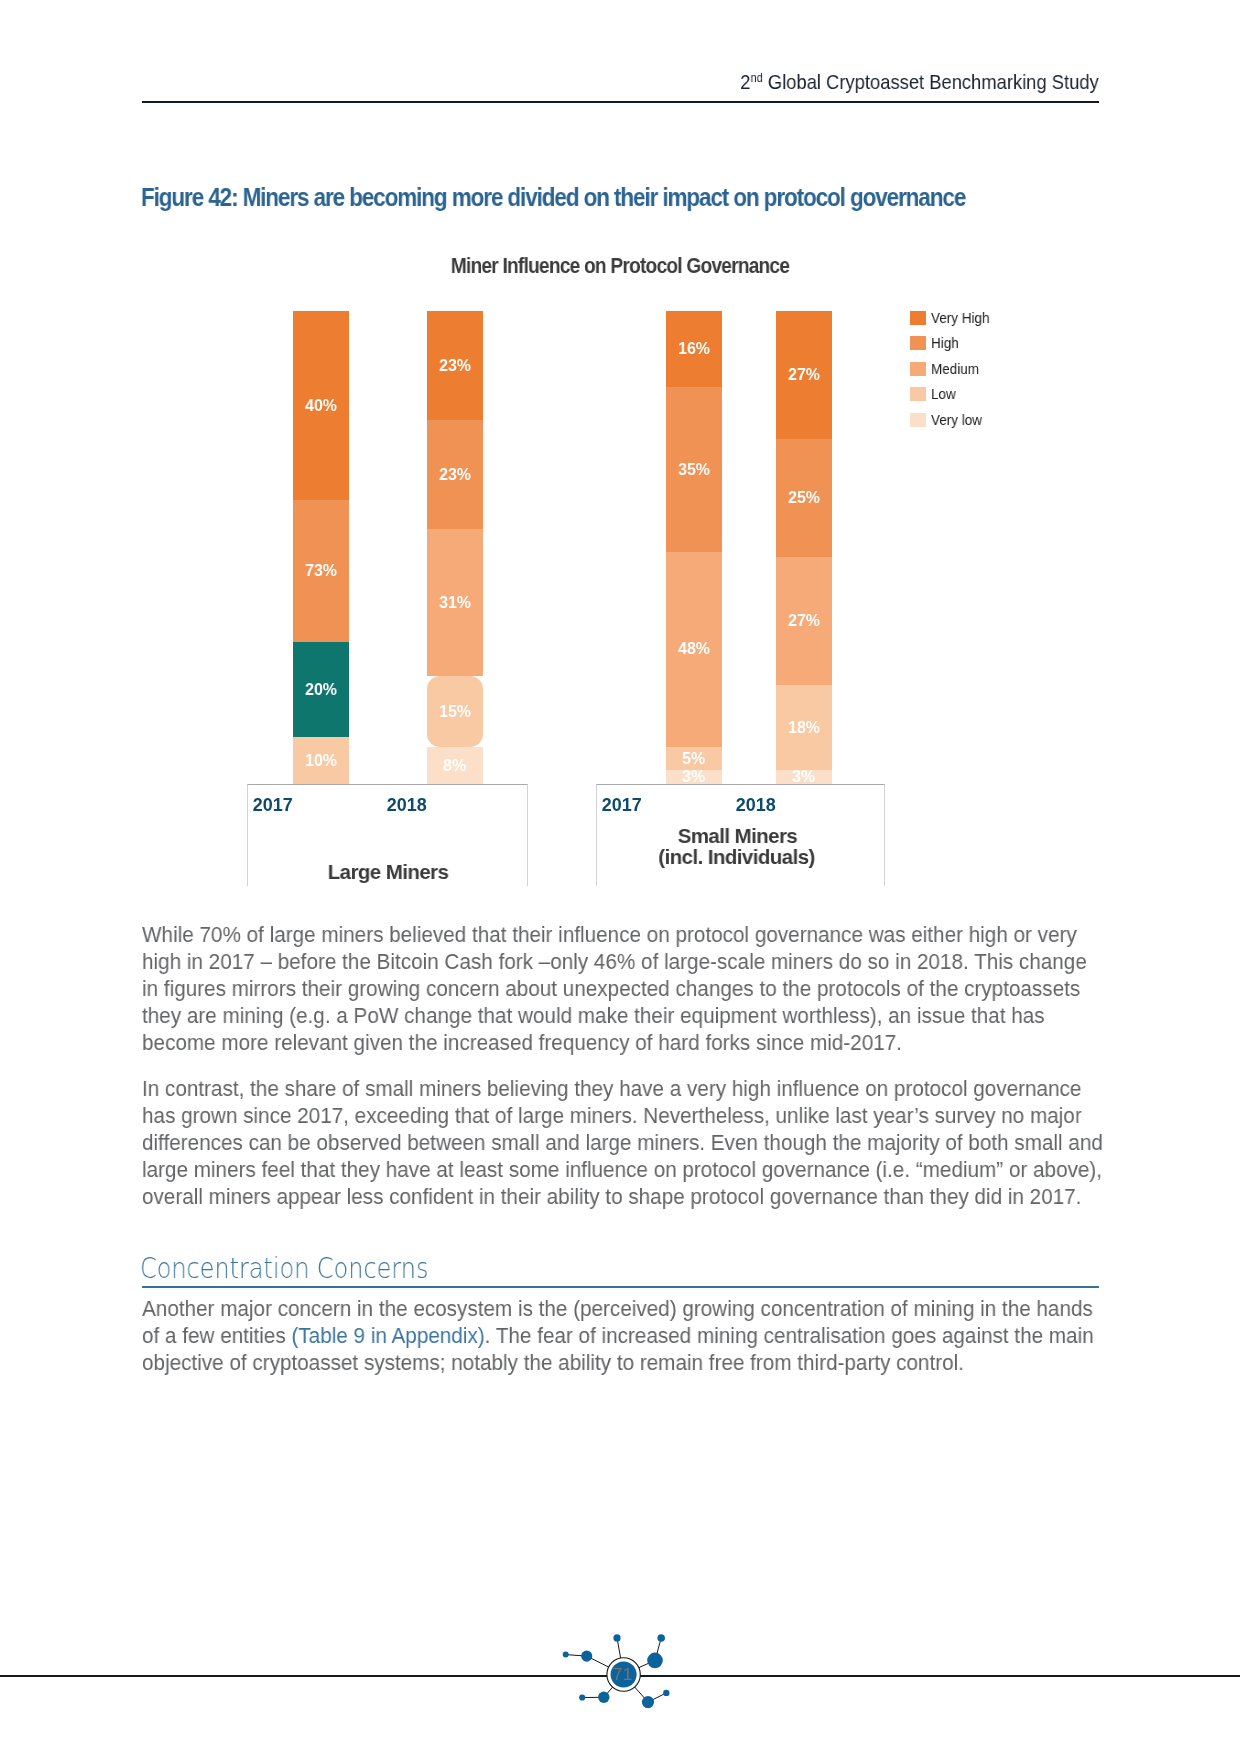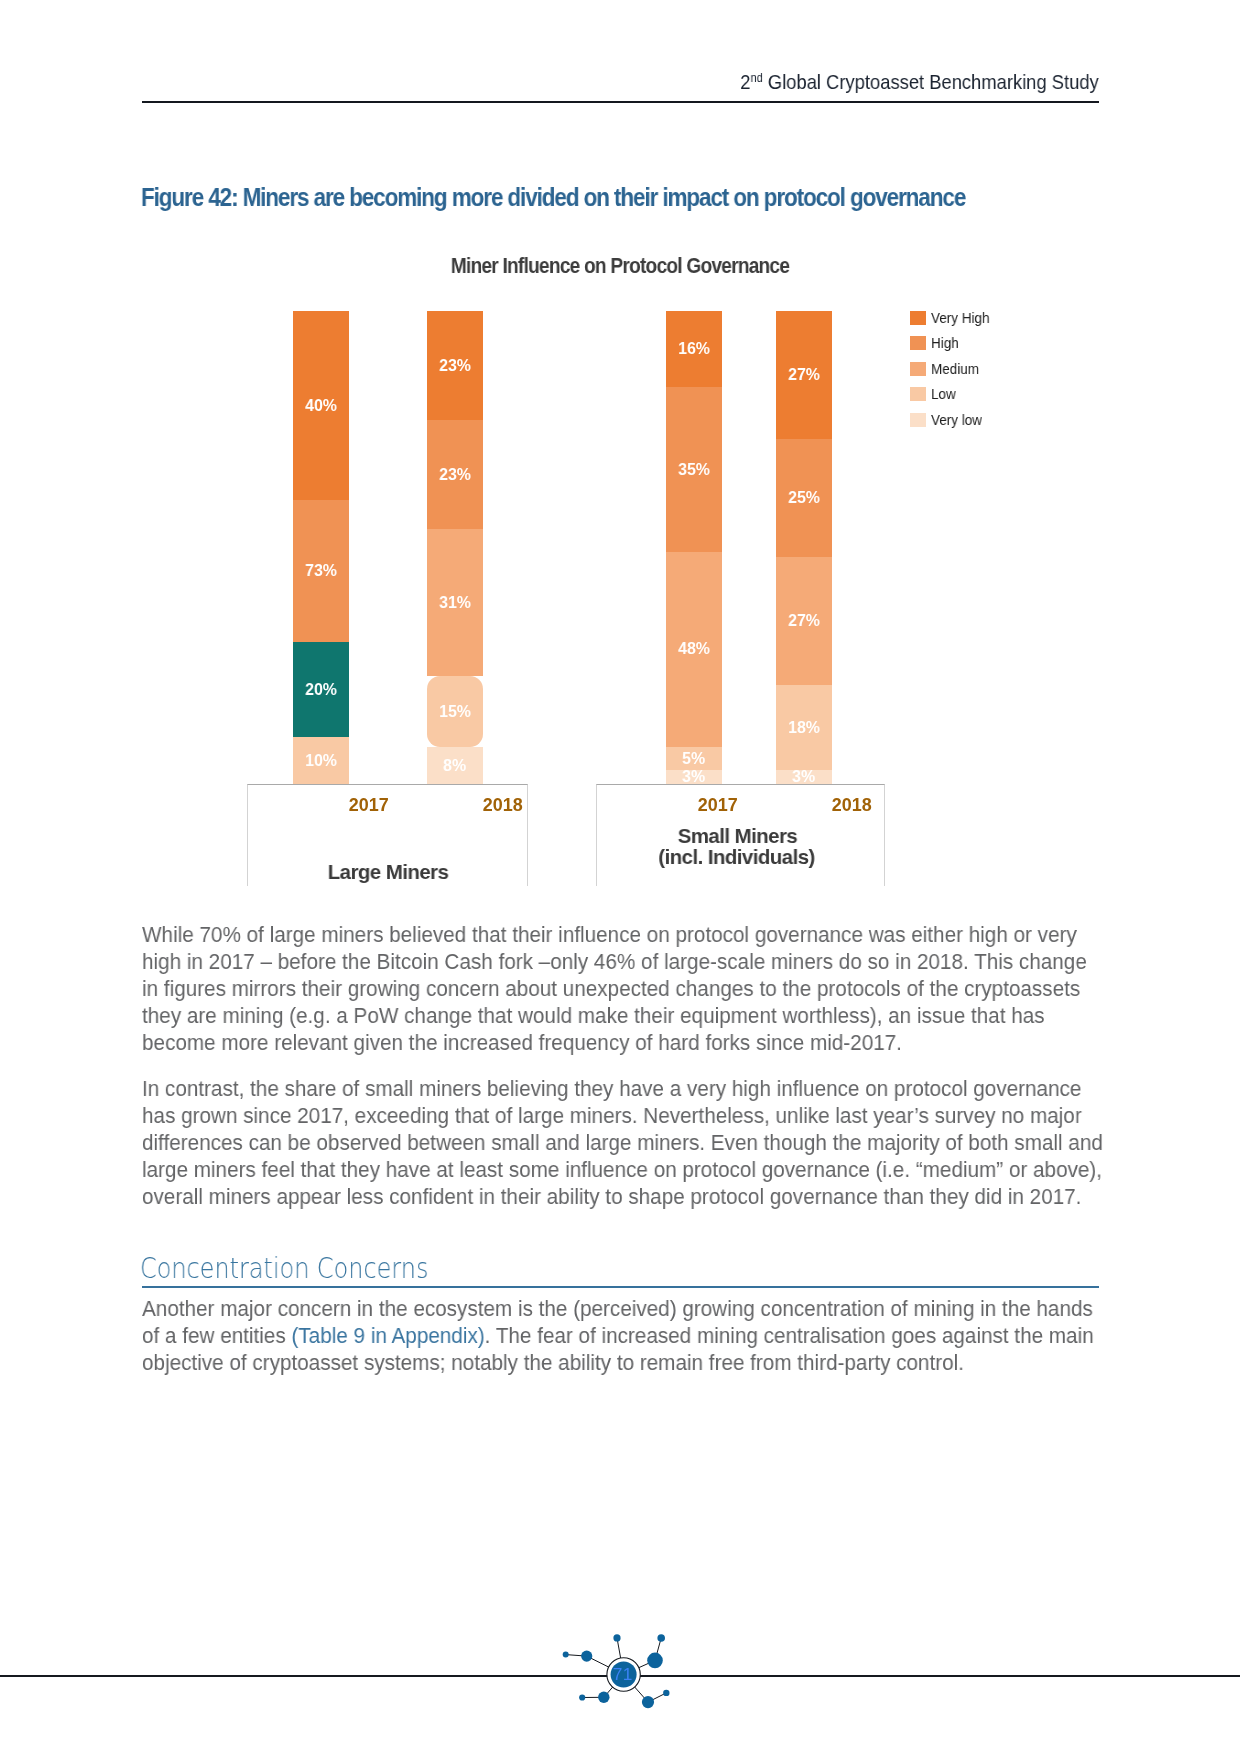--- a/index.html
+++ b/index.html
@@ -24,21 +24,21 @@
   
   .chart{position:absolute;left:0;top:0;width:1240px;height:900px;}
   .chart-title{position:absolute;left:620px;top:254px;white-space:nowrap;
                font-size:21.5px;font-weight:bold;color:#3c3c3c;line-height:24px;
                letter-spacing:-0.85px;transform:translateX(-50%) scaleX(0.888);}
   .bar{position:absolute;width:56px;}
   .seg{position:absolute;left:0;width:100%;display:flex;align-items:center;justify-content:center;
        color:#ffffff;font-size:16px;font-weight:bold;line-height:1;overflow:hidden;}
   .seg span{display:block;transform:scaleX(0.99);}
   .grp-box{position:absolute;border-left:1px solid #d3d3d3;border-right:1px solid #d3d3d3;border-top:1px solid #a9a9a9;border-bottom:0;box-sizing:border-box;}
-  .grp-year{position:absolute;font-size:17.8px;font-weight:bold;color:#a16207;text-align:right;line-height:18px;}
+  .grp-year{position:absolute;font-size:17.8px;font-weight:bold;color:#0c4a6e;text-align:left;line-height:18px;}
   .grp-year span{display:inline-block;transform:scaleX(1.01);}
   .grp-name{position:absolute;font-size:21px;font-weight:bold;color:#3a3a3a;text-align:center;line-height:21.3px;letter-spacing:-0.55px;}
   .grp-name span{display:inline-block;transform:scaleX(0.972);}
 
   .legend{position:absolute;left:909.7px;top:305.2px;}
   .legend-row{display:flex;align-items:center;height:25.4px;}
   .legend-sw{width:15.8px;height:14.3px;flex:0 0 15.8px;}
   .legend-lb{margin-left:5.5px;font-size:15px;color:#202020;white-space:nowrap;line-height:16px;
              transform:scaleX(0.9);transform-origin:0 50%;}
 
@@ -49,21 +49,21 @@
          font-family:"DejaVu Sans",sans-serif;font-weight:200;
          line-height:34px;transform:scaleX(0.837);transform-origin:0 50%;}
   .sec-rule{position:absolute;left:142px;width:956.5px;height:2.3px;background:#36719c;}
   .lnk{color:#39749f;}
 
   
   .foot-rule{position:absolute;left:0;top:1674.6px;width:1240px;height:1.7px;background:#15191f;}
   .foot-logo{position:absolute;left:550px;top:1625px;width:130px;height:90px;}
   .pg-num{position:absolute;left:607.3px;top:1661.5px;width:32px;height:24px;
           display:flex;align-items:center;justify-content:center;pointer-events:none;}
-  .pg-num span{display:block;color:#3b82f6;font-size:16.8px;font-weight:normal;
+  .pg-num span{display:block;color:#737373;font-size:16.8px;font-weight:normal;
           line-height:17px;transform:scaleX(1.03);letter-spacing:0.3px;}
 </style>
 </head>
 <body>
 
 <div class="page">
 
   <div class="rh-wrap">
       <div class="rh-text"><span>2<sup>nd</sup> Global Cryptoasset Benchmarking Study</span></div>
     </div>

